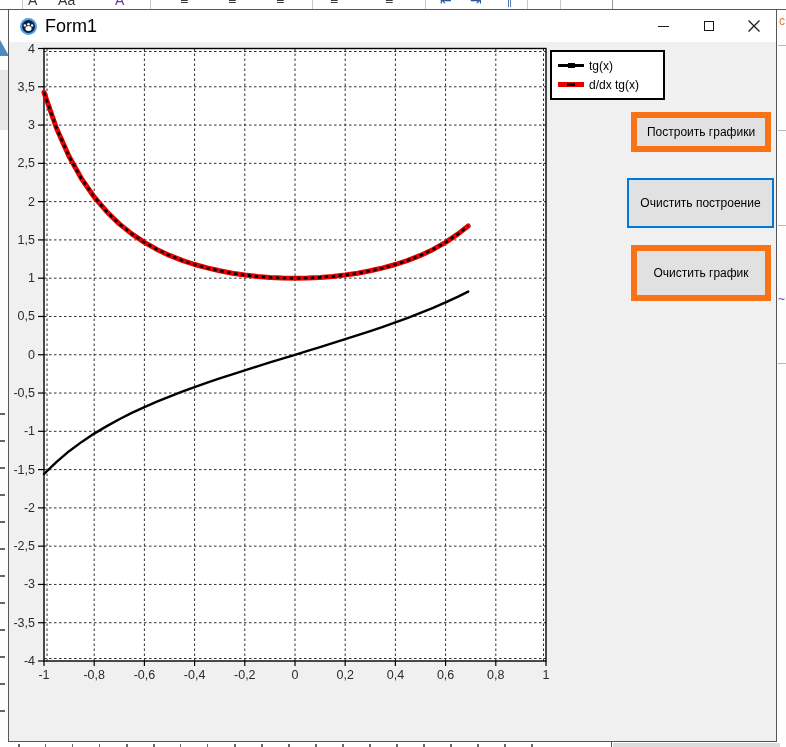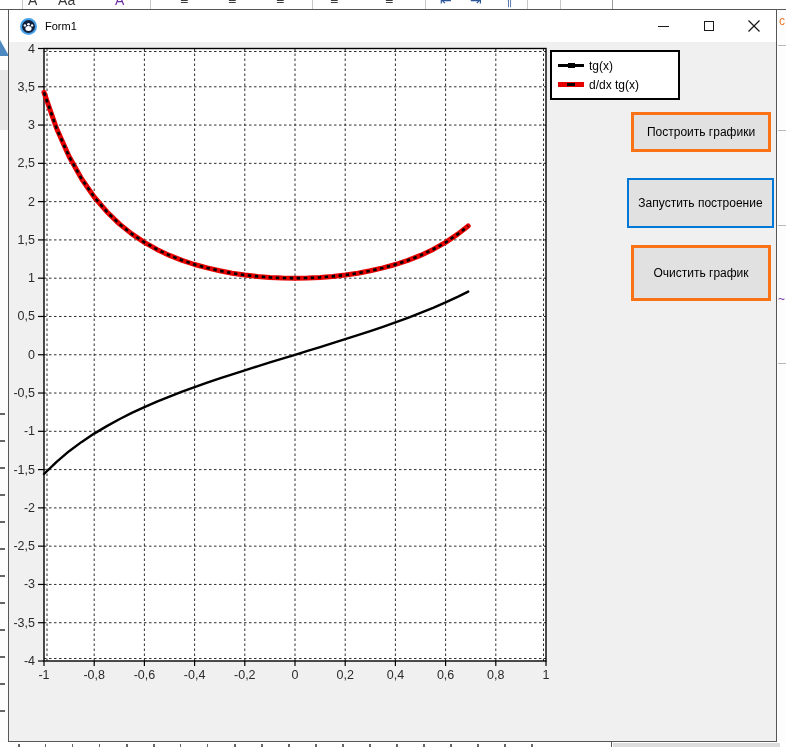--- a/index.html
+++ b/index.html
@@ -32,42 +32,42 @@
   .bg-right-strip .mark-c { position:absolute; left:1px; top:4px; font-size:12px; color:#e8762c; }
   .bg-right-strip .mark-sq { position:absolute; left:0px; top:282px; font-size:12px; color:#7030a0; }
   .bg-right-strip .hline { position:absolute; left:0; width:8px; height:1px; background:#b9b9b9; }
 
   
   .window { position:absolute; left:8px; top:9px; width:769px; height:733px;
             background:#f0f0f0; border:1px solid #565656; z-index:1; }
   .titlebar { position:absolute; left:0; top:0; width:100%; height:32px; background:#ffffff;
               display:flex; align-items:center; }
   .title-icon { width:17px; height:17px; margin-left:11px; flex:0 0 auto; }
-  .title-text { margin-left:8px; font-size:11px; color:#000; }
+  .title-text { margin-left:8px; font-size:18px; color:#000; }
   .win-controls { position:absolute; right:0; top:0; height:32px; display:flex; }
   .win-btn { width:45px; height:32px; display:flex; align-items:center; justify-content:center; cursor:default; }
   .glyph-min { width:11px; height:1px; background:#1a1a1a; }
   .glyph-max { width:10px; height:10px; border:1px solid #1a1a1a; background:transparent; }
 
   
   #chart-svg { position:absolute; left:0; top:0; width:786px; height:747px; z-index:2; pointer-events:none; }
 
   
-  .legend { position:absolute; left:550px; top:50px; width:130px; z-index:3;
+  .legend { position:absolute; left:550px; top:50px; width:115px; z-index:3;
             background:#ffffff; border:2px solid #000; padding:4px 5px 4px 6px; }
   .legend-row { display:flex; align-items:center; height:19px; }
   .sample { position:relative; width:26px; flex:0 0 auto; margin-right:5px; }
   .sample-tg { height:3px; background:#000; }
   .sample-tg .blob { position:absolute; left:10px; top:-1px; width:7px; height:5px; background:#000; }
   .sample-d { height:5px; background:#e60000; }
   .sample-d .blob { position:absolute; left:9px; top:1px; width:8px; height:3px; background:#000; }
   .legend-label { font-size:12px; color:#000; white-space:nowrap; }
 
   
-  .btn { position:absolute; z-index:3; background:#e1e1e1; border:3px solid #f97316;
+  .btn { position:absolute; z-index:3; background:#e1e1e1; border:6px solid #f97316;
          display:flex; align-items:center; justify-content:center;
          font-size:12px; color:#000; white-space:nowrap; cursor:default; }
   .btn-1 { left:631px; top:112px; width:140px; height:40px; }
   .btn-2 { left:627px; top:178px; width:147px; height:50px; border:2px solid #0078d7; }
   .btn-3 { left:631px; top:245px; width:140px; height:56px; }
 </style>
 </head>
 <body>
 
 <div class="bg-top-strip">
@@ -239,14 +239,14 @@
   </div>
   <div class="legend-row">
     <span class="sample sample-d">
         <span class="blob"></span>
       </span>
     <span class="legend-label">d/dx tg(x)</span>
   </div>
 </div>
 
 <button class="btn btn-1">Построить графики</button>
-<button class="btn btn-2">Запустить построение</button>
+<button class="btn btn-2">Очистить построение</button>
 <button class="btn btn-3">Очистить график</button>
 
 </body></html>

